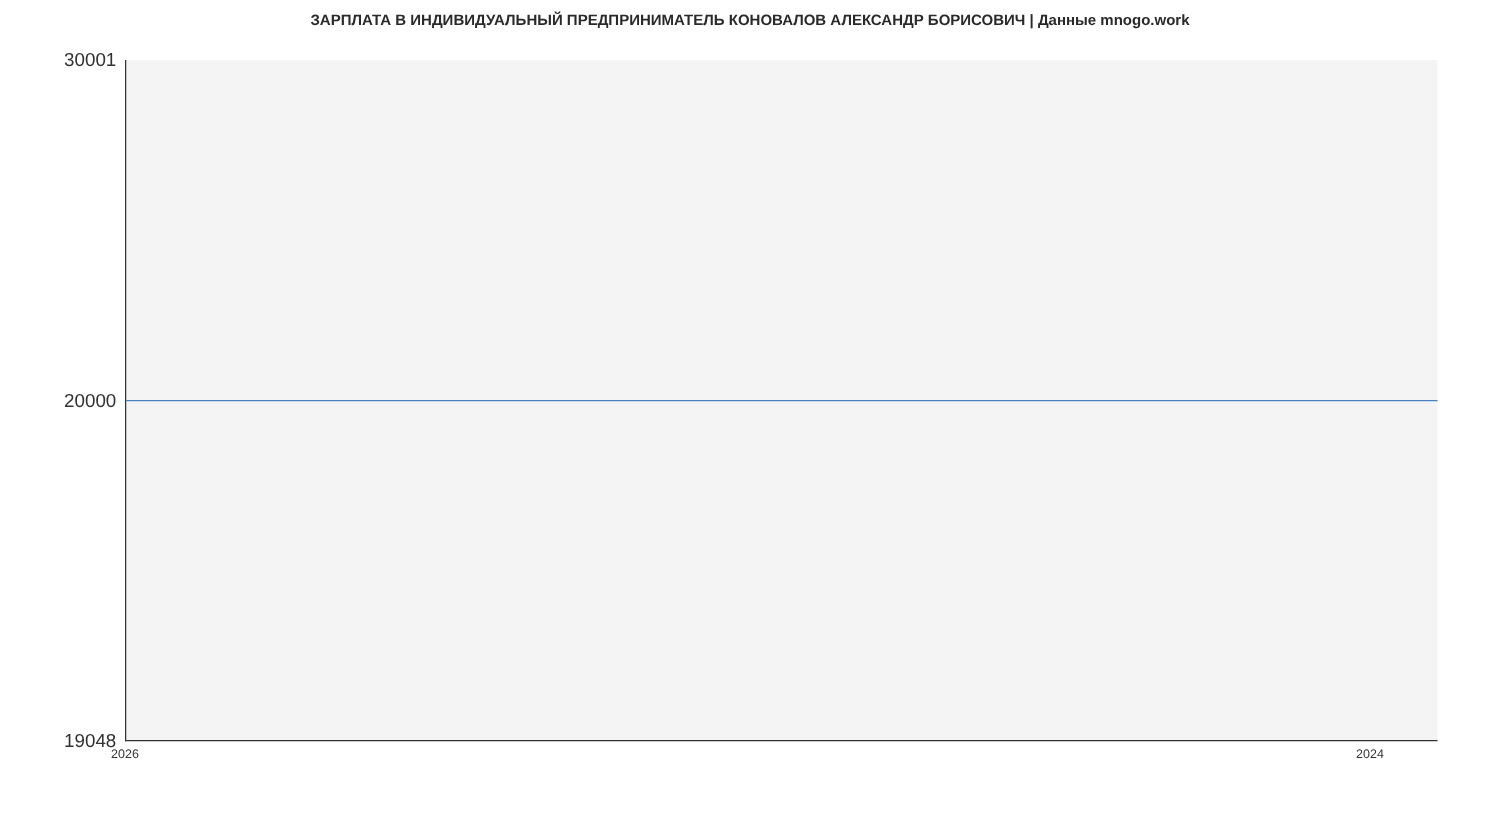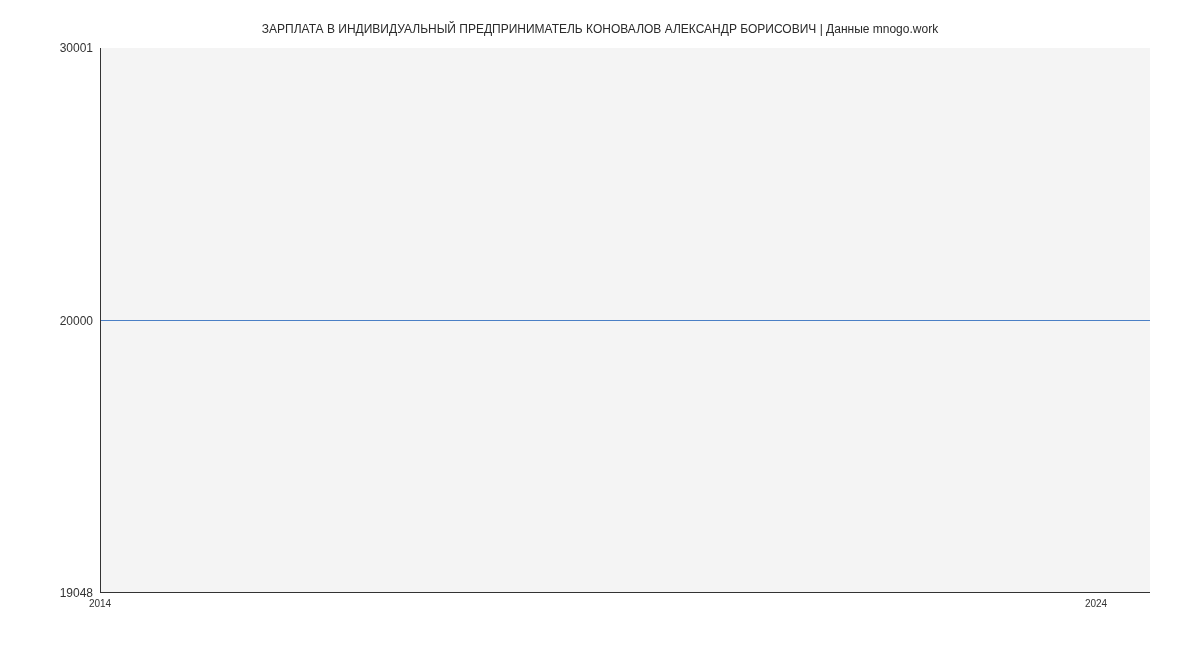--- a/index.html
+++ b/index.html
@@ -11,22 +11,22 @@
       font-family: Verdana, Geneva, sans-serif;
       background: #ffffff;
       width: 1200px;
       height: 650px;
       position: relative;
     }
     .chart-title {
       text-align: center;
       font-size: 12px;
       color: #2a2a2a;
-      font-weight: normal;
-      padding-top: 22px;
+      font-weight: bold;
+      padding-top: 9px;
       padding-bottom: 4px;
     }
     .chart-container {
       position: absolute;
       left: 100px;
       top: 48px;
       width: 1050px;
       height: 545px;
     }
     .plot-area {
@@ -42,21 +42,21 @@
     .data-line {
       position: absolute;
       left: 0;
       width: 100%;
       height: 0;
       border-top: 1.5px solid #4a7fc5;
     }
     .y-tick-label {
       position: absolute;
       right: 1057px;
-      font-size: 12px;
+      font-size: 15px;
       color: #333;
       text-align: right;
       transform: translateY(-50%);
     }
     .x-tick-label {
       position: absolute;
       top: 550px;
       font-size: 10px;
       color: #333;
       text-align: center;
@@ -68,21 +68,21 @@
   </style>
 </head>
 <body>
 
 <div class="chart-title">ЗАРПЛАТА В ИНДИВИДУАЛЬНЫЙ ПРЕДПРИНИМАТЕЛЬ КОНОВАЛОВ АЛЕКСАНДР БОРИСОВИЧ | Данные mnogo.work</div>
 
 <div class="tick-label-outer" style="left:100px; top:48px; width:1050px; height:545px;">
   <div class="y-tick-label" style="top:0px; left:-7px; right:auto; transform: translate(-100%, -50%);">30001</div>
   <div class="y-tick-label" style="top:272.5px; left:-7px; right:auto; transform: translate(-100%, -50%);">20000</div>
   <div class="y-tick-label" style="top:545px; left:-7px; right:auto; transform: translate(-100%, -50%);">19048</div>
-  <div class="x-tick-label" style="left:0px;">2014</div>
+  <div class="x-tick-label" style="left:0px;">2026</div>
   <div class="x-tick-label" style="left:996px;">2024</div>
 </div>
 
 <div class="chart-container">
   <div class="plot-area">
     <div class="data-line" style="top:50%;"></div>
   </div>
 </div>
 
 </body></html>

